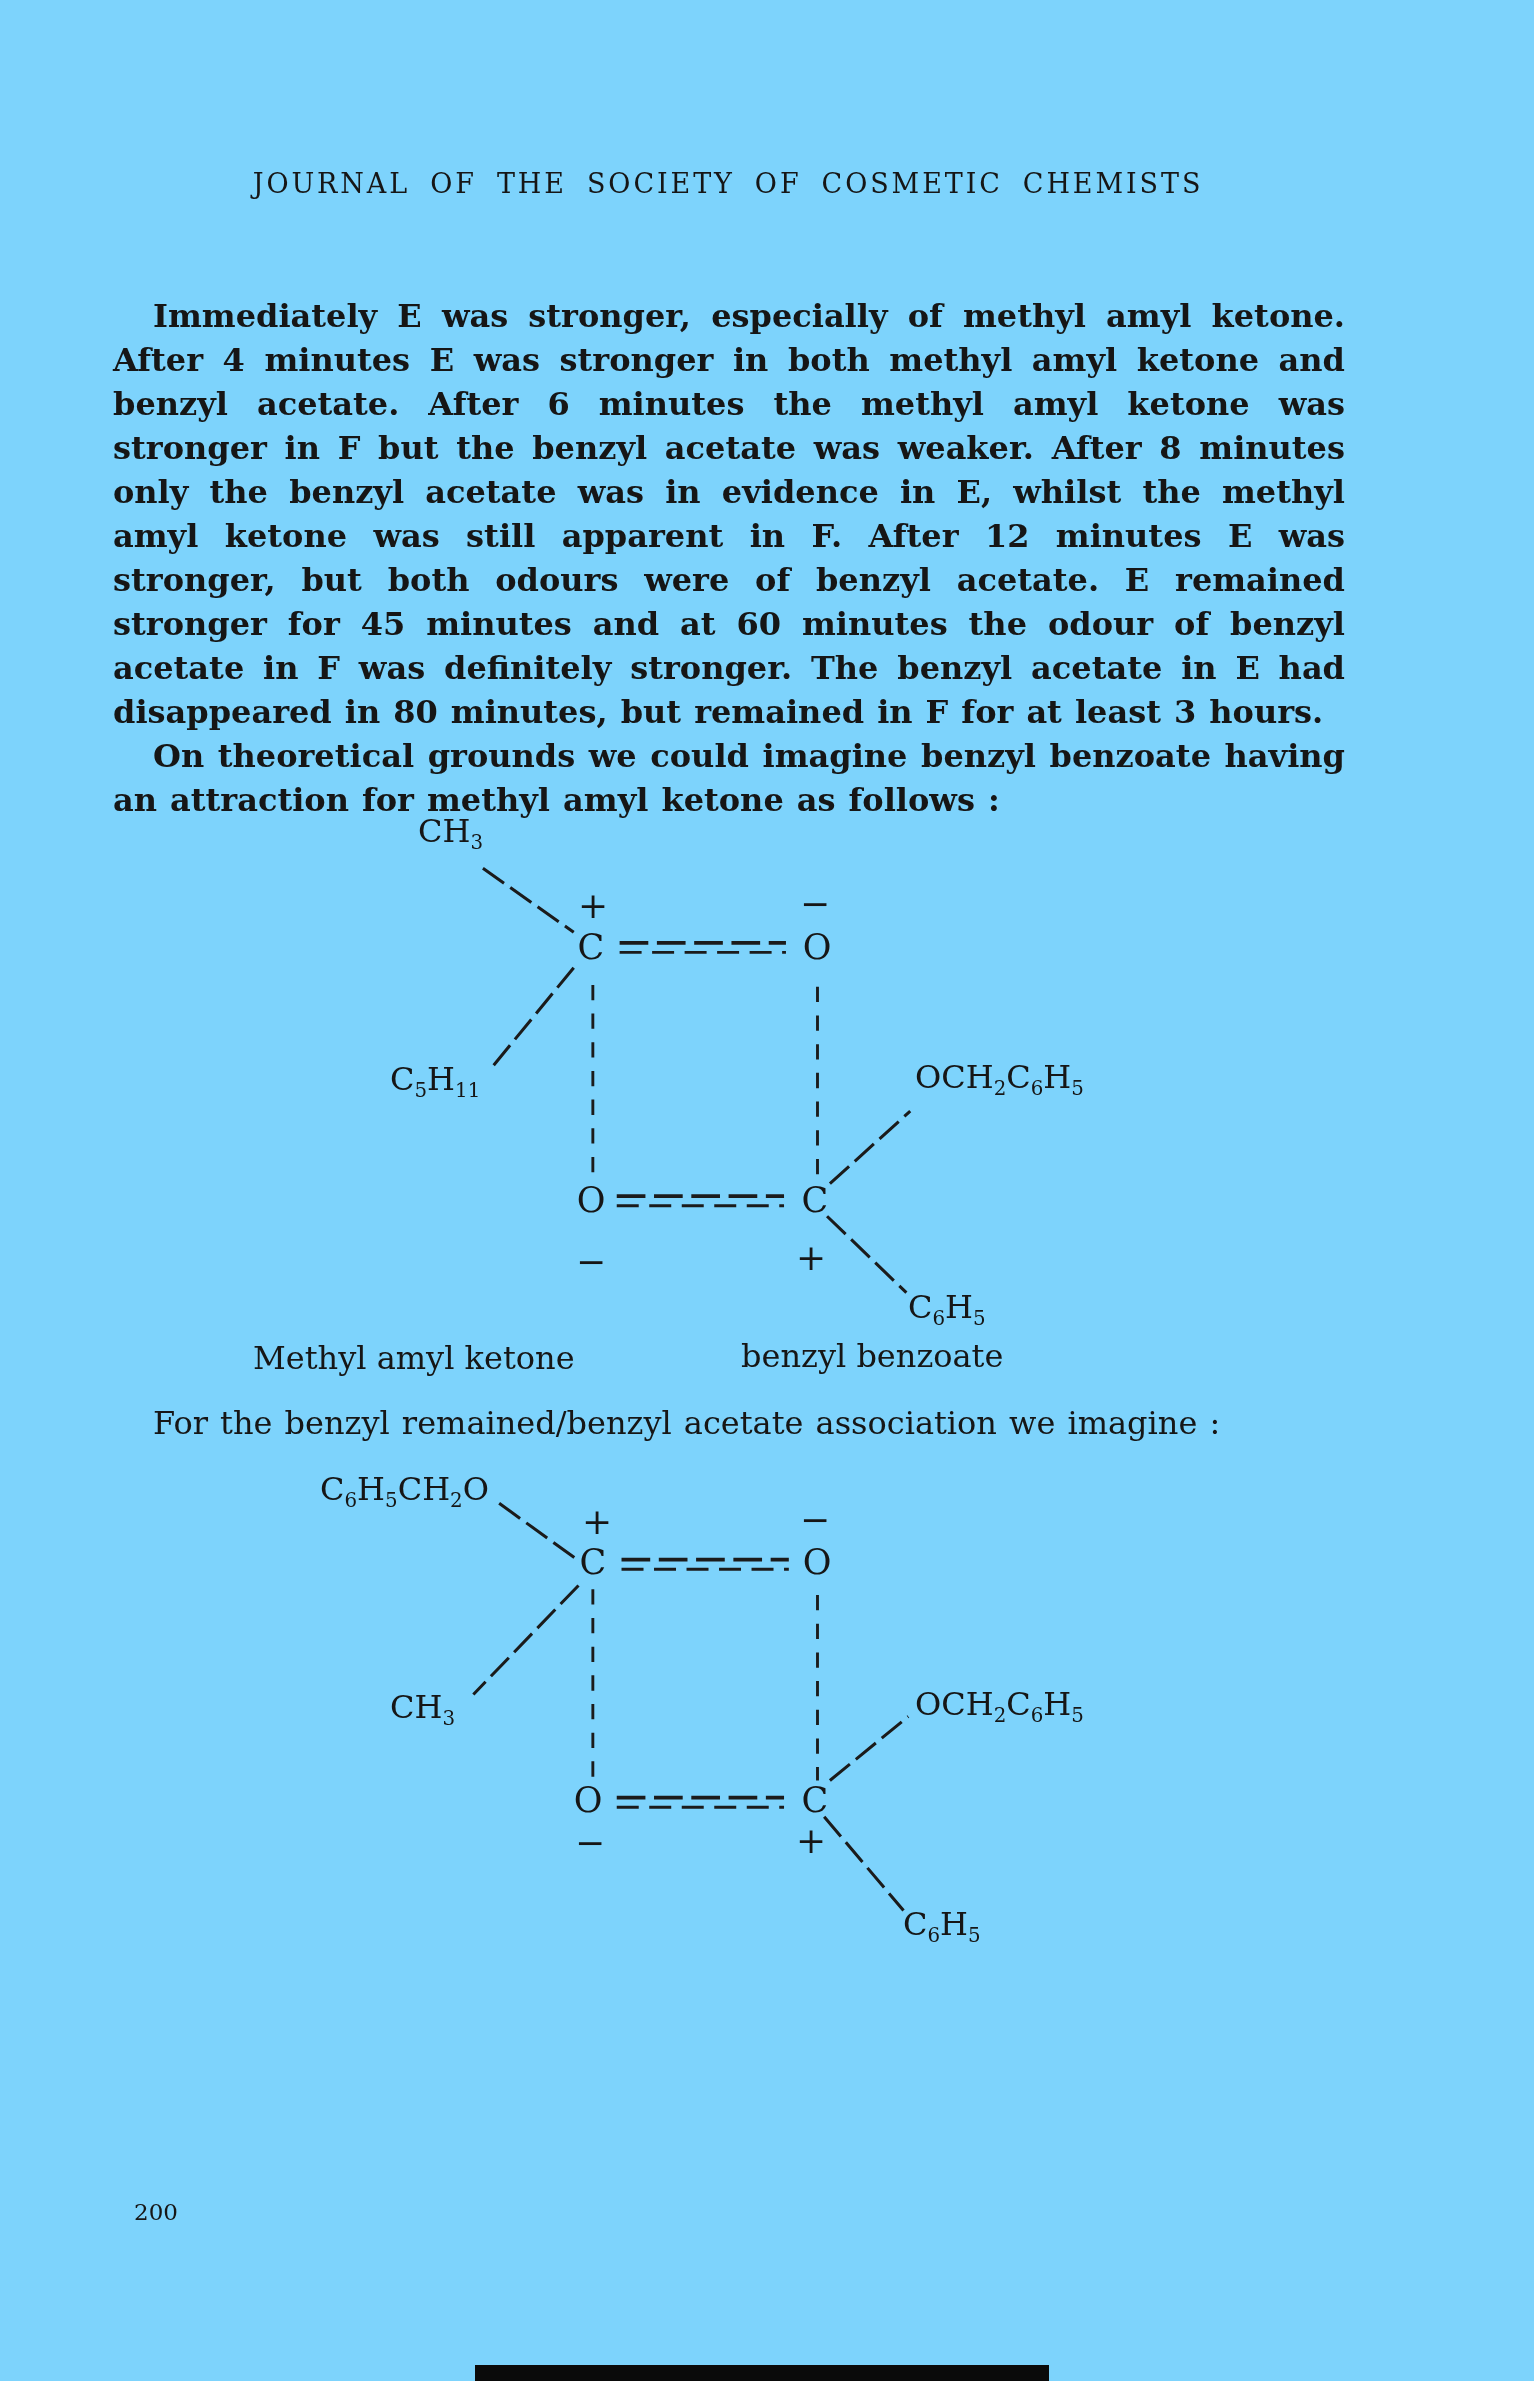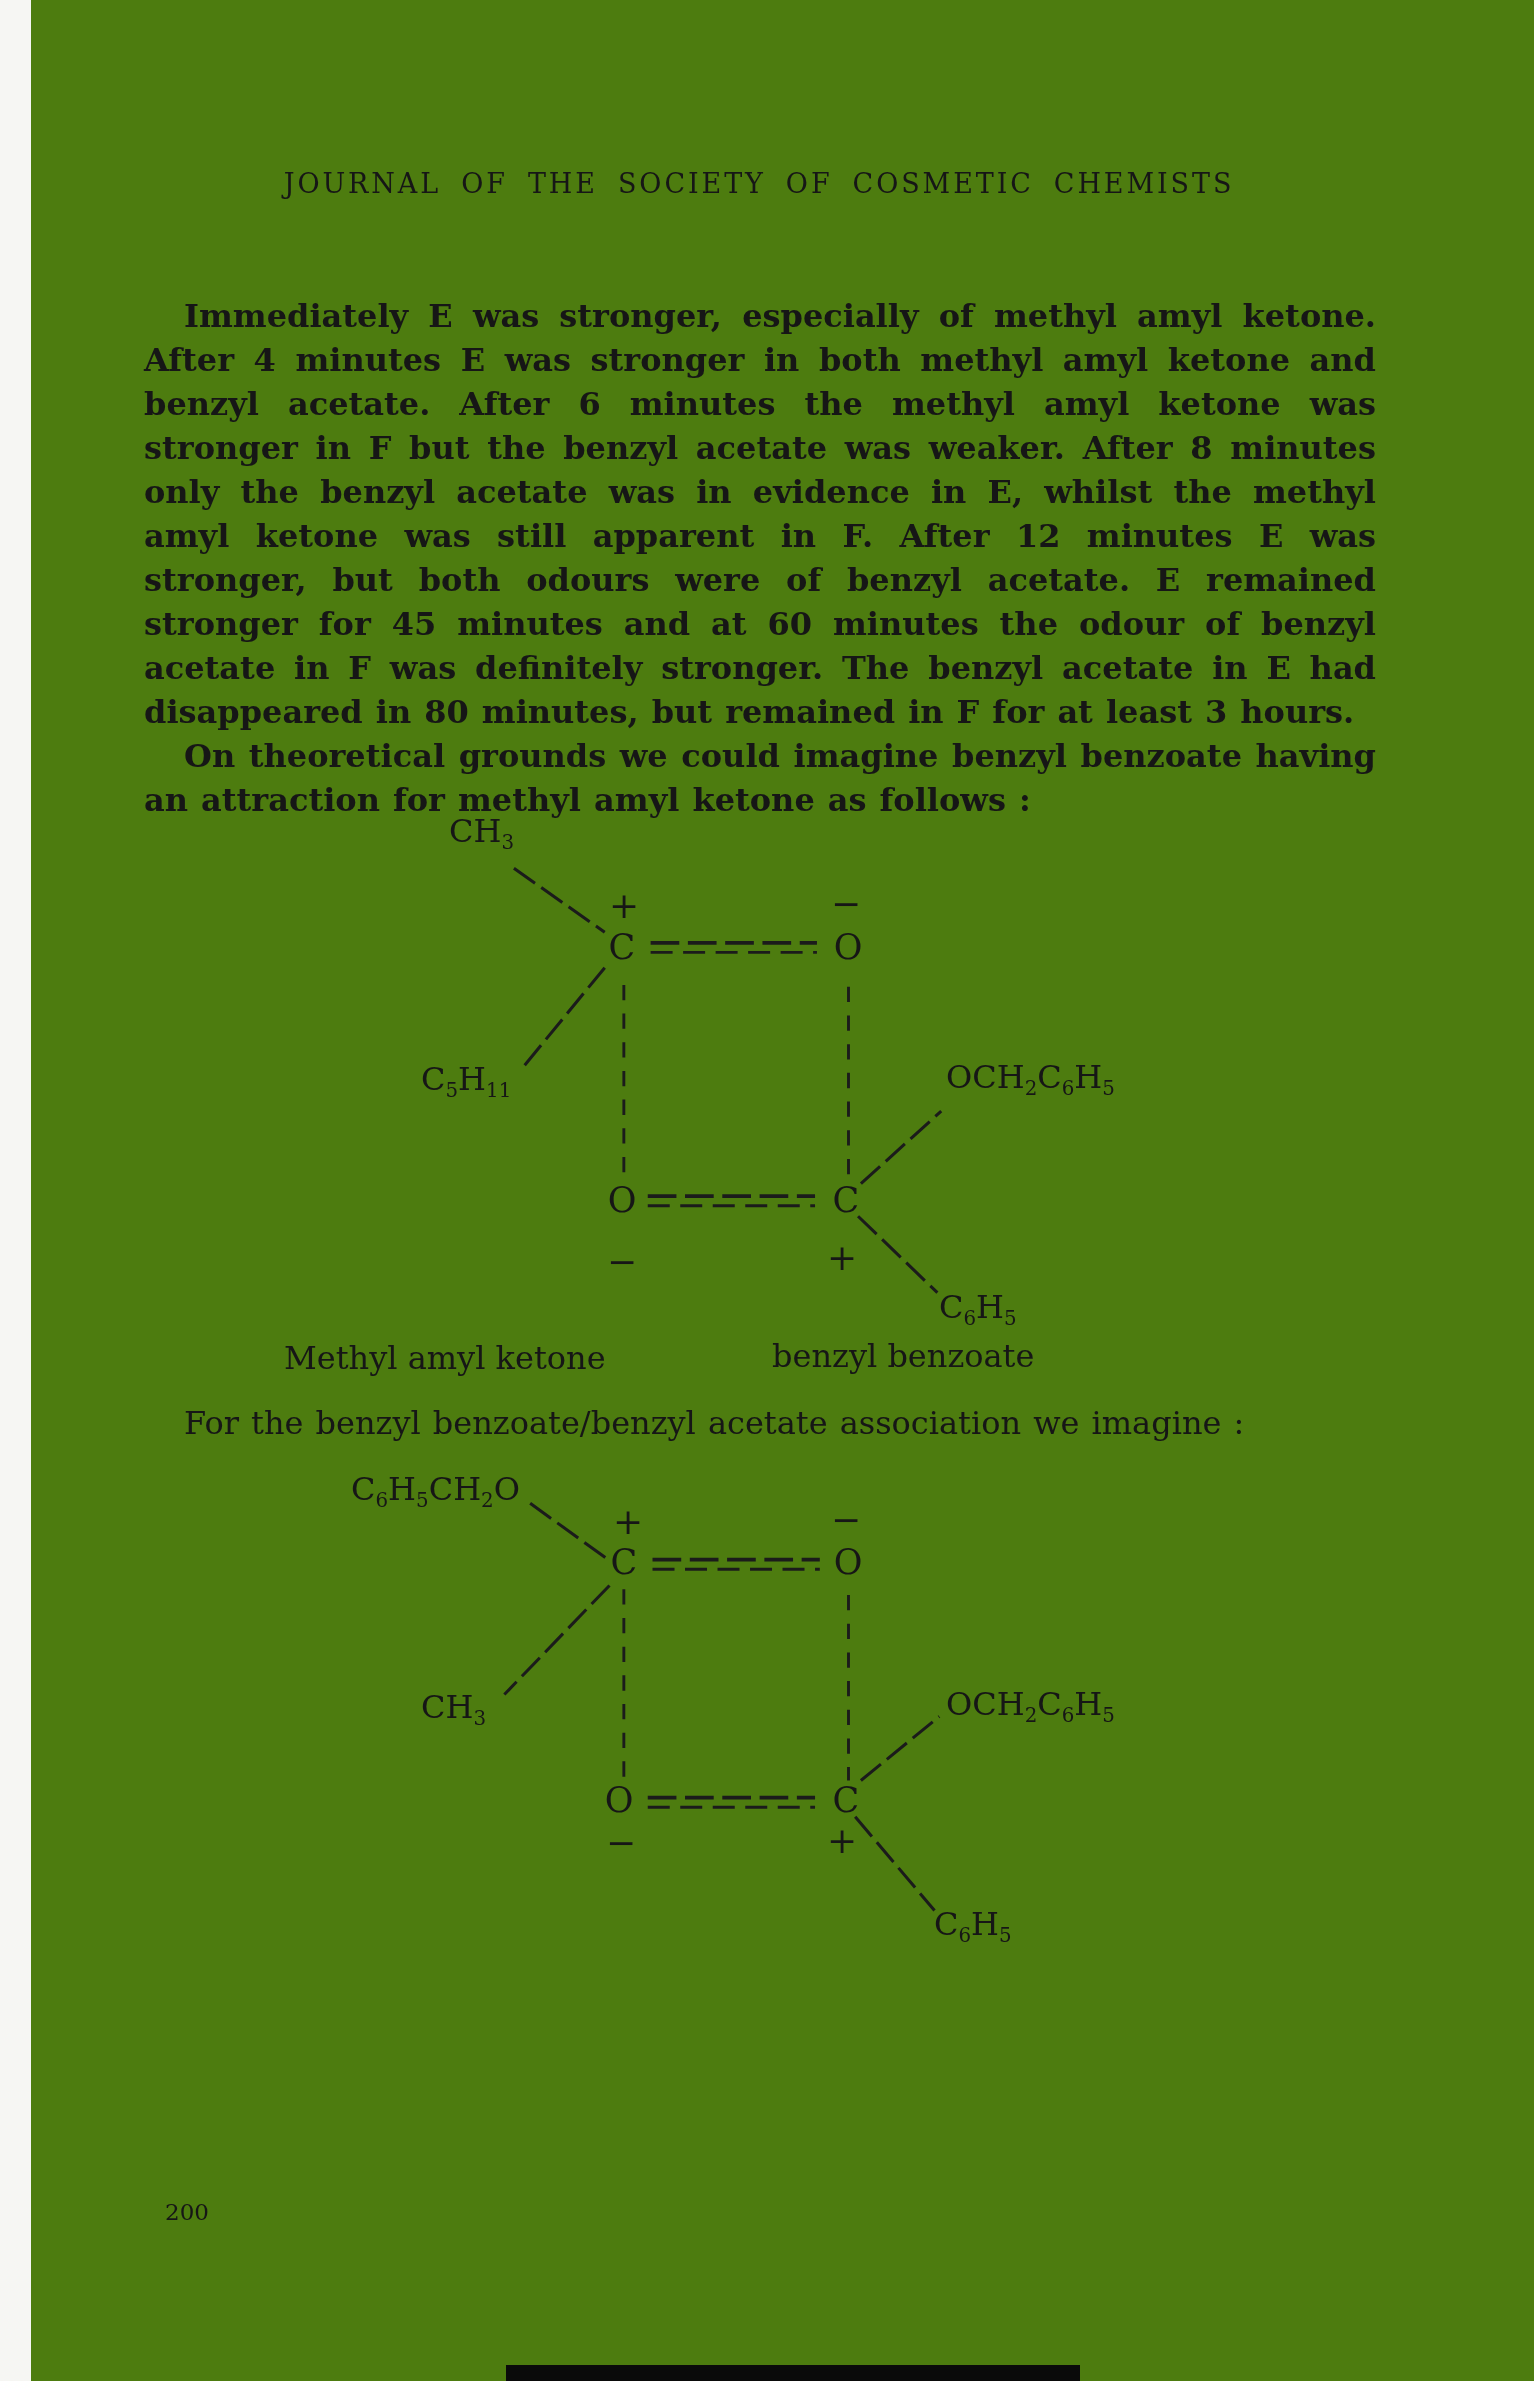--- a/index.html
+++ b/index.html
@@ -6,22 +6,21 @@
   body{
     width:1534px;height:2381px;
     background:#f6f6f3;
     position:relative;
     font-family:"DejaVu Serif", serif;
     color:#161616;
     overflow:hidden;
   }
   .page{
     position:absolute;inset:0;
-    background:#4d7c0f;
-    margin-left:31px;
+    background:#7dd3fc;
   }
   .abs{position:absolute;}
   .running-head{
     left:113px;top:168px;width:1230px;
     text-align:center;
     font-size:27px;letter-spacing:2.9px;word-spacing:8.6px;
     white-space:nowrap;
   }
   .section-heading{
     left:113px;top:237px;width:1230px;
@@ -119,21 +118,21 @@
     <span class="atom" style="left:457px;top:394px;">O</span>
     <span class="atom" style="left:681px;top:394px;">C</span>
     <span class="sign" style="left:457px;top:454px;">−</span>
     <span class="sign" style="left:677px;top:450px;">+</span>
     <span class="grouplbl" style="left:774px;top:483px;">C<sub>6</sub>H<sub>5</sub></span>
     <span class="caption" style="left:119px;top:531px;">Methyl amyl ketone</span>
     <span class="caption" style="left:607px;top:529px;">benzyl benzoate</span>
   </div>
 
   <div class="abs bodytext para-for">
-    <p>For the benzyl benzoate/benzyl acetate association we imagine :</p>
+    <p>For the benzyl remained/benzyl acetate association we imagine :</p>
   </div>
 
   <div class="diagram" style="left:134px;top:1463px;width:1128px;height:526px;">
     <svg width="1128" height="526" viewBox="0 0 1180 550">
       <line class="bond-diag" x1="382" y1="42" x2="465" y2="102"></line>
       <line class="bond-dbl" x1="510" y1="101" x2="685" y2="101"></line>
       <line class="bond-dbl2" x1="510" y1="111" x2="685" y2="111"></line>
       <line class="bond-vert" x1="480" y1="132" x2="480" y2="330"></line>
       <line class="bond-vert" x1="715" y1="138" x2="715" y2="332"></line>
       <line class="bond-diag" x1="465" y1="128" x2="355" y2="242"></line>

